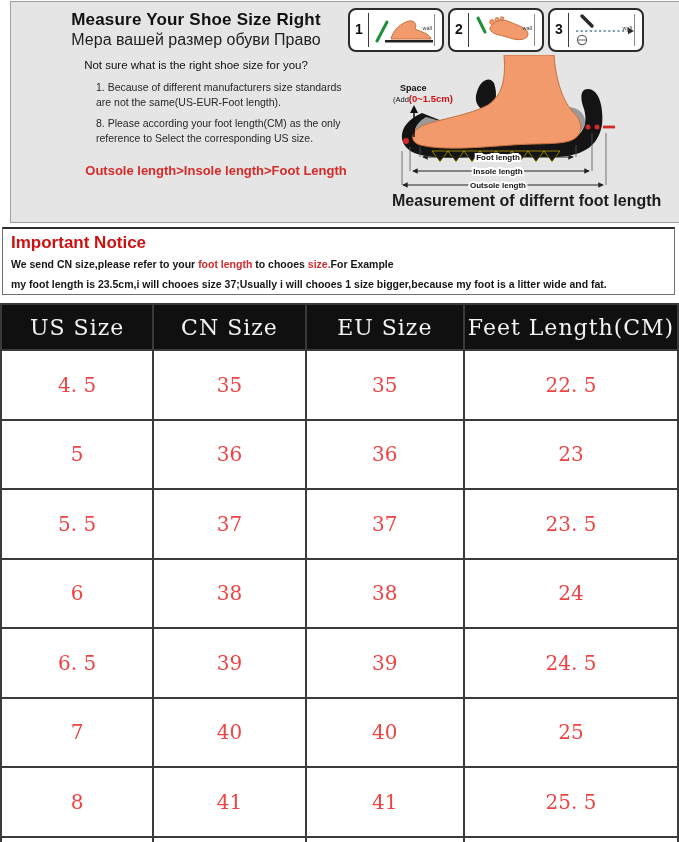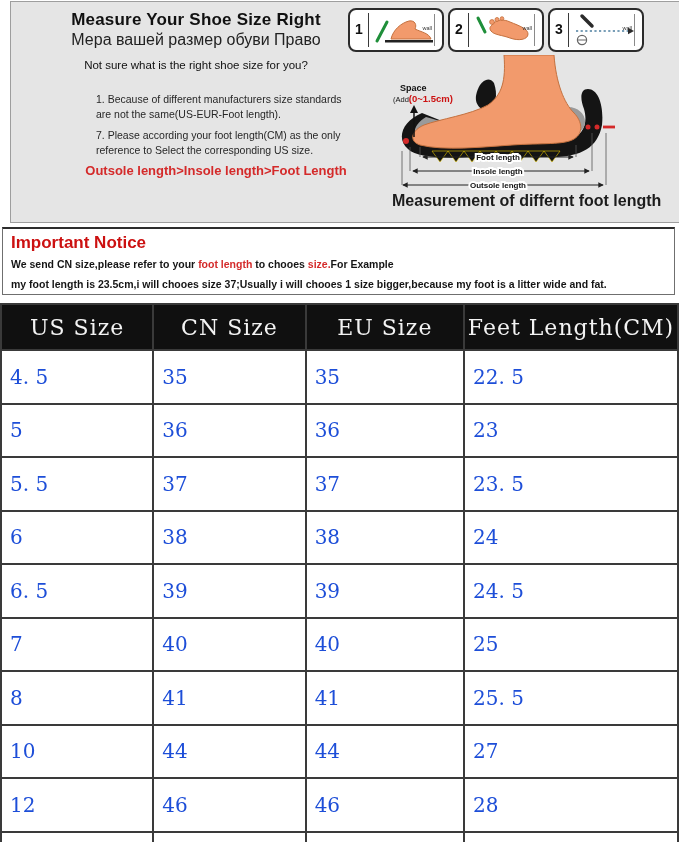--- a/index.html
+++ b/index.html
@@ -8,21 +8,21 @@
 
   
   .top{position:absolute;left:10px;top:1px;width:671px;height:220px;border:1px solid #9e9e9e;background:#e5e5e5;}
   .top .left{position:absolute;left:0;top:0;width:345px;}
   .title{margin:0;position:absolute;left:20px;top:8px;width:330px;text-align:center;
          font-size:17px;font-weight:700;color:#111;letter-spacing:.2px;white-space:nowrap;}
   .subtitle{position:absolute;left:20px;top:29px;width:330px;text-align:center;
             font-size:16px;color:#222;white-space:nowrap;}
   .question{position:absolute;left:20px;top:57px;width:330px;text-align:center;
             font-size:11.5px;font-weight:400;color:#111;white-space:nowrap;}
-  .points{position:absolute;left:85px;top:78px;width:252px;font-size:10.5px;color:#272727;margin-top:12px;}
+  .points{position:absolute;left:85px;top:78px;width:252px;font-size:10.5px;color:#272727;}
   .points p{margin:0 0 6px 0;line-height:15px;}
   .rednote{position:absolute;left:35px;top:161px;width:340px;text-align:center;
            font-size:13px;font-weight:700;color:#d42a2a;white-space:nowrap;}
 
   
   .steps{position:absolute;left:337px;top:6px;display:flex;gap:4px;}
   .step-box{position:relative;width:92px;height:40px;border:2px solid #2b2b2b;border-radius:8px;
             background:#fff;overflow:hidden;}
   .step-num{position:absolute;left:5px;top:11px;font-size:14px;font-weight:700;color:#111;}
   .step-sep{position:absolute;left:18px;top:3px;bottom:3px;width:0;border-left:1.5px solid #3a3a3a;}
@@ -42,36 +42,36 @@
   .nl{margin:0;position:absolute;left:8px;font-size:10.5px;font-weight:700;color:#151515;white-space:nowrap;}
   .nl1{top:29px;text-align:right;}
   .nl2{top:49px;}
   .nl .red{color:#d42a2a;}
 
   
   table.sizes{position:absolute;left:0;top:303px;width:679px;border-collapse:collapse;table-layout:fixed;
               font-family:"DejaVu Serif","Liberation Serif",serif;}
   table.sizes th{height:42px;background:#101010;color:#f3f3f3;font-weight:400;
                  font-size:22px;letter-spacing:1px;border:2px solid #3a3a3a;text-align:center;}
-  table.sizes td{height:35.5px;font-size:20px;color:#1d4ed8;text-align:left;
-                 border:2px solid #3a3a3a;background:#fff;padding:8px;}
+  table.sizes td{height:35.5px;font-size:20px;color:#ef4444;text-align:center;
+                 border:2px solid #3a3a3a;background:#fff;padding:16px;}
 </style>
 </head>
 <body>
 
 <div class="page">
 
   <section class="top">
     <div class="left">
       <h1 class="title">Measure Your Shoe Size Right</h1>
       <div class="subtitle">Мера вашей размер обуви Право</div>
       <div class="question">Not sure what is the right shoe size for you?</div>
       <div class="points">
         <p>1.  Because of different manufacturers size standards are not the same(US-EUR-Foot length).</p>
-        <p>7.  Please according your foot length(CM) as the only reference to Select the corresponding US size.</p>
+        <p>8.  Please according your foot length(CM) as the only reference to Select the corresponding US size.</p>
       </div>
       <div class="rednote">Outsole length&gt;Insole length&gt;Foot Length</div>
     </div>
 
     <div class="steps">
 
       <div class="step-box">
         <span class="step-num">1</span>
         <span class="step-sep"></span>
         <svg class="step-art" width="70" height="38" viewBox="0 0 70 38">

